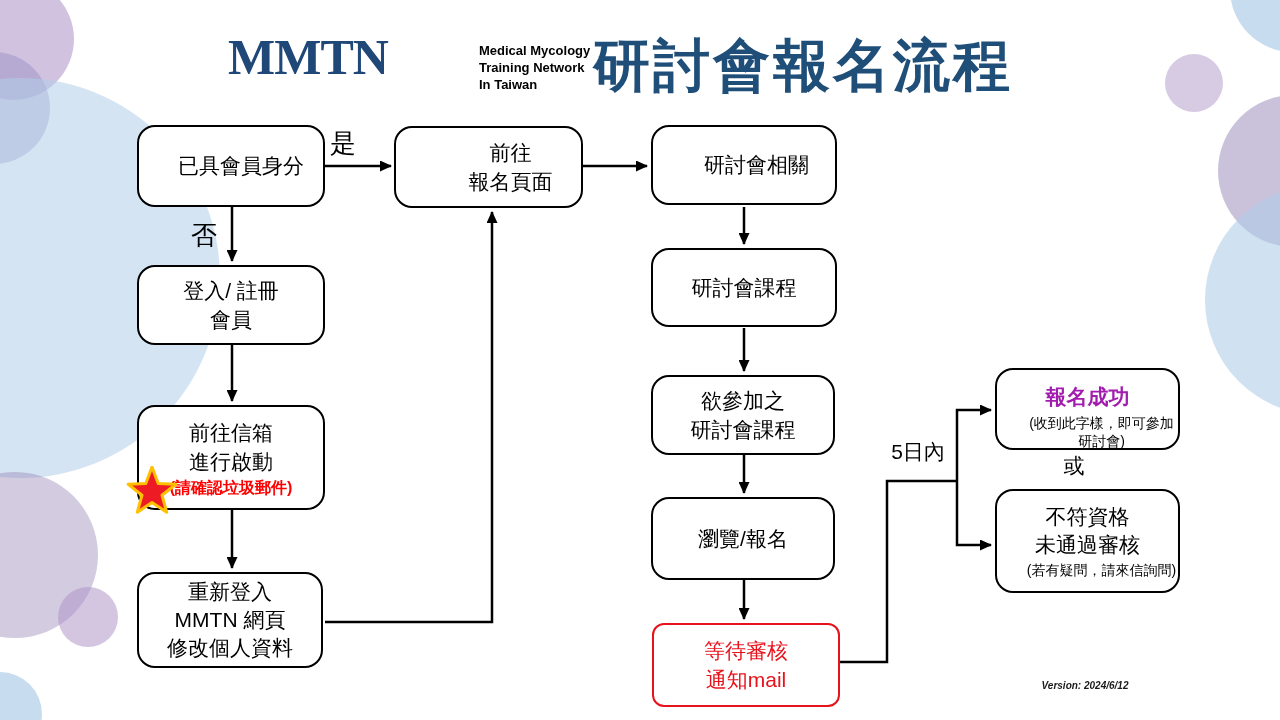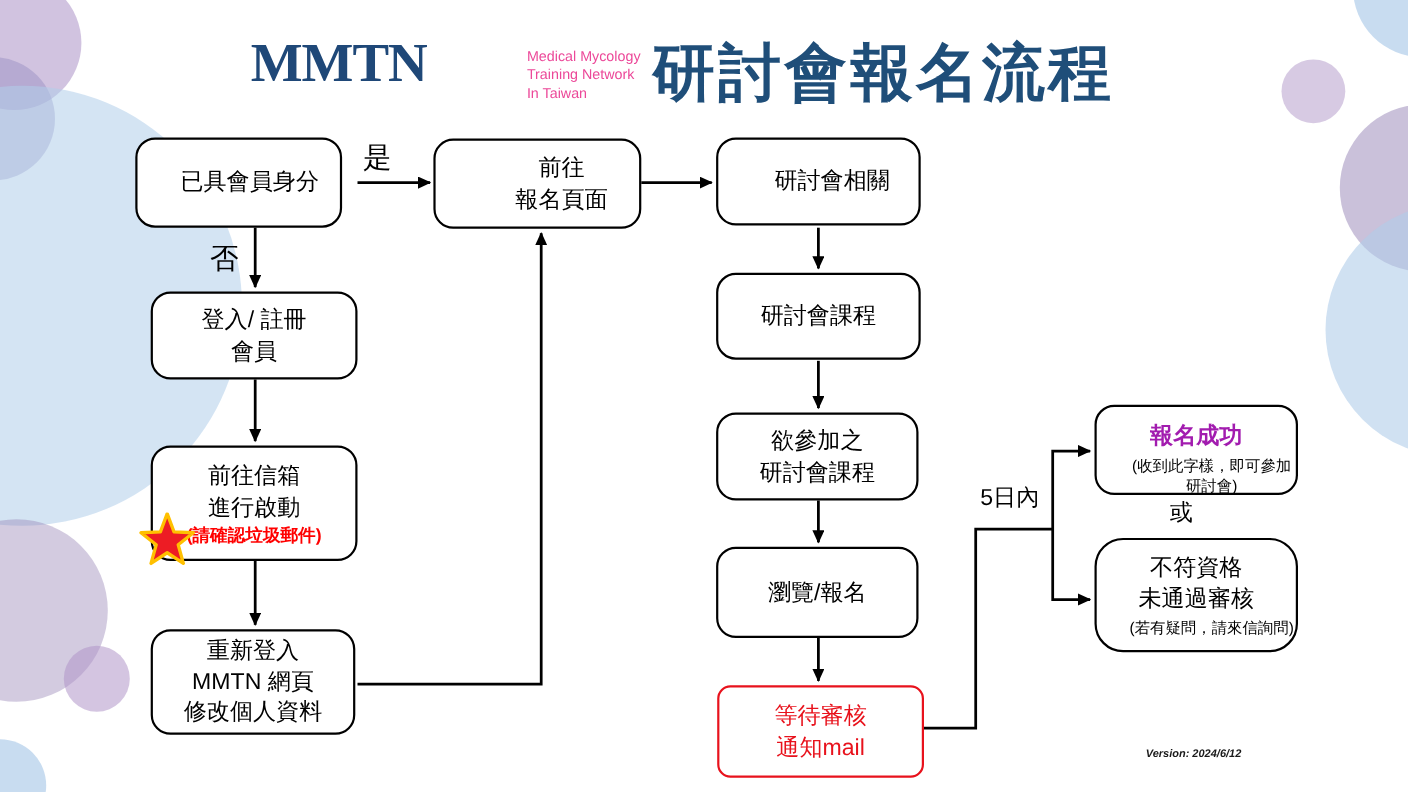--- a/index.html
+++ b/index.html
@@ -22,21 +22,21 @@
   .c-blu4 {left:1205px;top:185px; width:230px;height:230px;background:rgba(176,205,234,0.6);}
 
   
   .logo-main{
     position:absolute;left:228px;top:28px;
     font-family:"Liberation Serif","DejaVu Serif",serif;
     font-weight:bold;font-size:50px;letter-spacing:-1px;color:#1F4878;
   }
   .logo-sub{
     position:absolute;left:479px;top:42px;
-    font-size:13px;font-weight:normal;color:#ec4899;line-height:1.32;
+    font-size:13px;font-weight:bold;color:#000000;line-height:1.32;
   }
   .slide-title{
     position:absolute;left:593px;top:28px;
     font-size:57px;font-weight:bold;color:#1F4E79;letter-spacing:3px;
   }
 
   
   .fbox{
     position:absolute;background:#ffffff;border:2.5px solid #000;border-radius:18px;
     display:flex;flex-direction:column;align-items:center;justify-content:center;
@@ -101,21 +101,21 @@
       <path d="M744 207 L744 244" marker-end="url(#ah)"></path>
       <path d="M744 328 L744 371" marker-end="url(#ah)"></path>
       <path d="M744 455 L744 493" marker-end="url(#ah)"></path>
       <path d="M744 580 L744 619" marker-end="url(#ah)"></path>
       <path d="M840 662 L887 662 L887 481 L957 481"></path>
       <path d="M957 481 L957 410 L991 410" marker-end="url(#ah)"></path>
       <path d="M957 481 L957 545 L991 545" marker-end="url(#ah)"></path>
     </g>
   </svg>
 
-  <div class="fbox" style="left:123px;top:125px;width:188px;height:82px;padding-left:20px;">
+  <div class="fbox" style="left:137px;top:125px;width:188px;height:82px;padding-left:20px;">
     <span>已具會員身分</span>
   </div>
 
   <div class="fbox" style="left:137px;top:265px;width:188px;height:80px;">
     <span>登入/ 註冊</span>
     <span>會員</span>
   </div>
 
   <div class="fbox" style="left:137px;top:405px;width:188px;height:105px;">
     <span>前往信箱</span>
@@ -158,21 +158,21 @@
   <div class="fbox red" style="left:652px;top:623px;width:188px;height:84px;">
     <span>等待審核</span>
     <span>通知mail</span>
   </div>
 
   <div class="fbox" style="left:995px;top:368px;width:185px;height:82px;">
     <span class="blue-strong">報名成功</span>
     <span class="note-sm">(收到此字樣，即可參加研討會)</span>
   </div>
 
-  <div class="fbox" style="left:995px;top:489px;width:185px;height:104px;line-height:1.35;border-radius:26px;">
+  <div class="fbox" style="left:995px;top:489px;width:185px;height:104px;line-height:1.35;">
     <span>不符資格</span>
     <span>未通過審核</span>
     <span class="note-sm">(若有疑問，請來信詢問)</span>
   </div>
 
   <div class="lbl lbl-yes">是</div>
   <div class="lbl lbl-no">否</div>
   <div class="lbl lbl-5d">5日內</div>
   <div class="lbl lbl-or">或</div>
 

